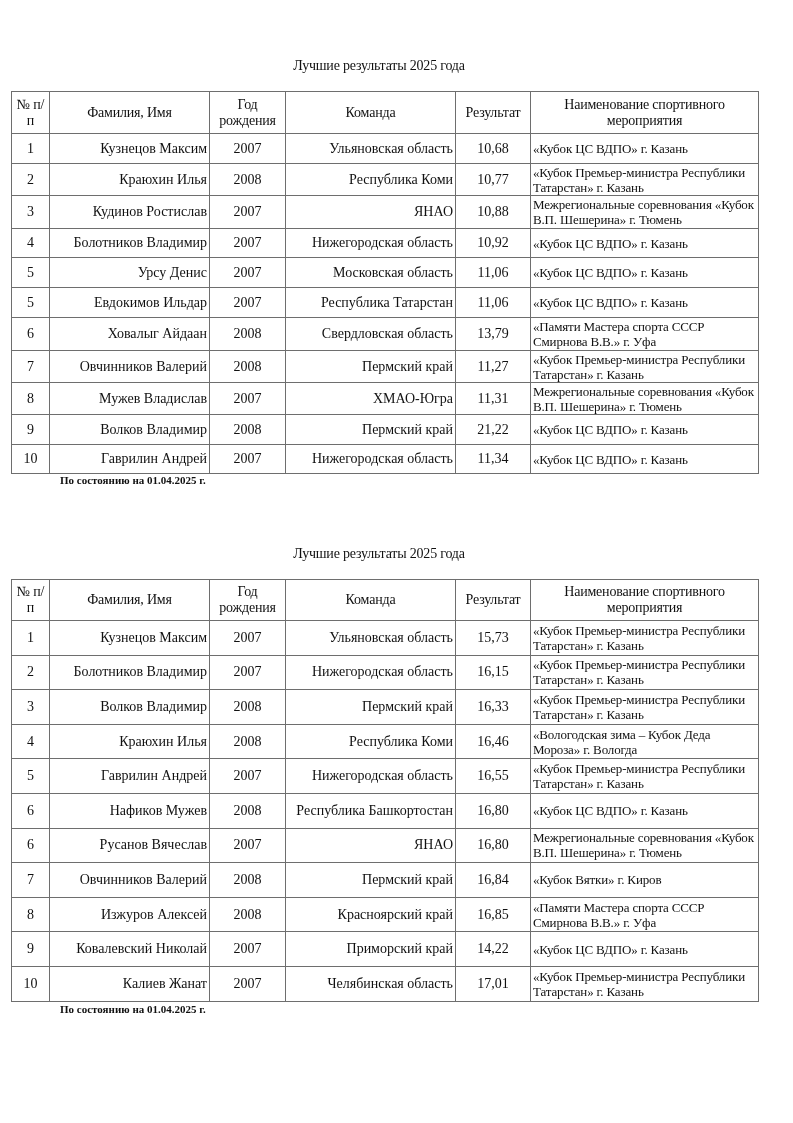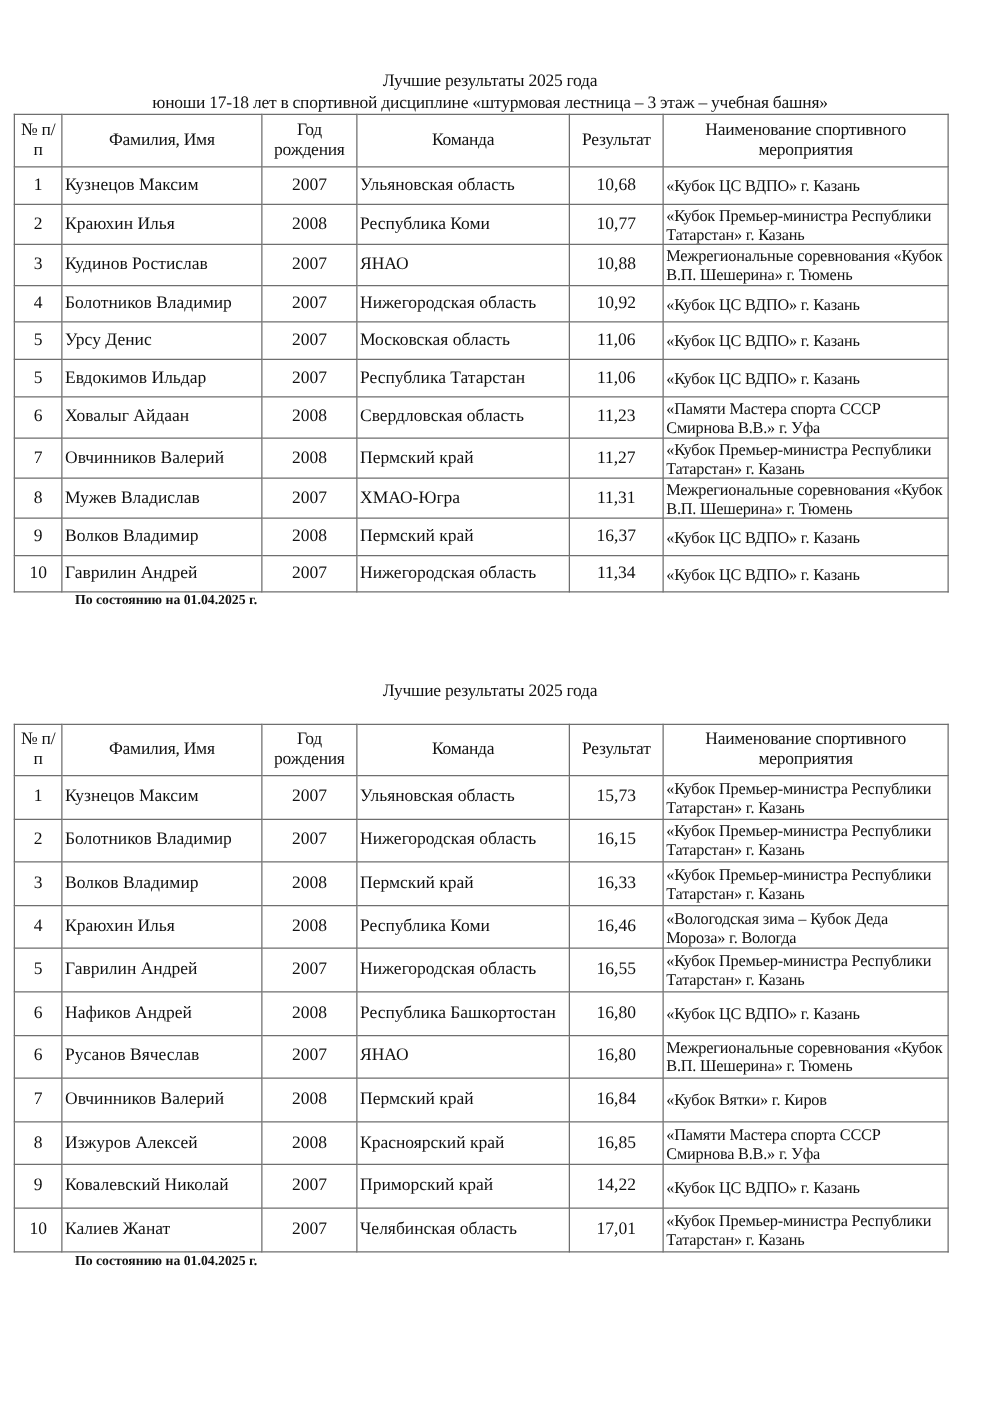--- a/index.html
+++ b/index.html
@@ -1,55 +1,54 @@
 <!DOCTYPE html>
 <html><head>
 <meta charset="utf-8">
 <style>
   html, body { margin: 0; padding: 0; background: #ffffff; }
   body {
     width: 793px; height: 1123px; position: relative; overflow: hidden;
     font-family: "Liberation Serif", "DejaVu Serif", serif; color: #111;
   }
   .title {
-    position: absolute; left: 19px; width: 746px; text-align: center;
+    position: absolute; left: 6px; width: 746px; text-align: center;
     font-size: 14px; line-height: 17px; letter-spacing: -0.2px;
   }
   table.results {
     position: absolute; left: 11px; width: 747px;
     border-collapse: collapse; table-layout: fixed;
     font-size: 14px;
   }
   table.results th, table.results td {
     border: 1px solid #6e6e6e; padding: 0 2px; vertical-align: middle;
     overflow: hidden;
   }
   table.results th {
     font-weight: normal; text-align: center; line-height: 16px;
     font-size: 14px; letter-spacing: -0.2px;
   }
   th.hd-team { vertical-align: bottom; padding-bottom: 4px; }
   td.c-num, td.c-year, td.c-res { text-align: center; }
-  td.c-name, td.c-team { text-align: left; padding-left: 1px; }
+  td.c-name, td.c-team { text-align: right; padding-left: 1px; }
   td.c-event { font-size: 13px; line-height: 15px; padding-left: 1px; padding-right: 1px; letter-spacing: -0.15px; }
   .note {
     position: absolute; left: 60px; font-size: 11px; line-height: 13px; font-weight: bold;
   }
   #t1 { top: 91px; }
   #t1 thead tr { height: 42px; }
   #t2 { top: 579px; }
   #t2 thead tr { height: 41px; }
   #t2 tbody tr { height: 34.6px; }
 </style>
 </head>
 <body>
 
 <div class="title" style="top:57px;">
   <div>Лучшие результаты 2025 года</div>
-  <div>юноши 17-18 лет в спортивной дисциплине «штурмовая лестница – 3 этаж – учебная башня»</div>
 </div>
 
 <table class="results" id="t1">
   <colgroup>
     <col style="width:38px">
       <col style="width:160px">
       <col style="width:76px">
     <col style="width:170px">
       <col style="width:75px">
       <col style="width:228px">
@@ -111,21 +110,21 @@
         <td class="c-year">2007</td>
         <td class="c-team">Республика Татарстан</td>
         <td class="c-res">11,06</td>
         <td class="c-event">«Кубок ЦС ВДПО» г. Казань</td>
       </tr>
       <tr style="height: 33px;">
         <td class="c-num">6</td>
         <td class="c-name">Ховалыг Айдаан</td>
         <td class="c-year">2008</td>
         <td class="c-team">Свердловская область</td>
-        <td class="c-res">11,23</td>
+        <td class="c-res">13,79</td>
         <td class="c-event">«Памяти Мастера спорта СССР Смирнова В.В.» г. Уфа</td>
       </tr>
       <tr style="height: 32px;">
         <td class="c-num">7</td>
         <td class="c-name">Овчинников Валерий</td>
         <td class="c-year">2008</td>
         <td class="c-team">Пермский край</td>
         <td class="c-res">11,27</td>
         <td class="c-event">«Кубок Премьер-министра Республики Татарстан» г. Казань</td>
       </tr>
@@ -135,21 +134,21 @@
         <td class="c-year">2007</td>
         <td class="c-team">ХМАО-Югра</td>
         <td class="c-res">11,31</td>
         <td class="c-event">Межрегиональные соревнования «Кубок В.П. Шешерина» г. Тюмень</td>
       </tr>
       <tr style="height: 30px;">
         <td class="c-num">9</td>
         <td class="c-name">Волков Владимир</td>
         <td class="c-year">2008</td>
         <td class="c-team">Пермский край</td>
-        <td class="c-res">16,37</td>
+        <td class="c-res">21,22</td>
         <td class="c-event">«Кубок ЦС ВДПО» г. Казань</td>
       </tr>
       <tr style="height: 29px;">
         <td class="c-num">10</td>
         <td class="c-name">Гаврилин Андрей</td>
         <td class="c-year">2007</td>
         <td class="c-team">Нижегородская область</td>
         <td class="c-res">11,34</td>
         <td class="c-event">«Кубок ЦС ВДПО» г. Казань</td>
       </tr>
@@ -216,21 +215,21 @@
       <tr>
         <td class="c-num">5</td>
         <td class="c-name">Гаврилин Андрей</td>
         <td class="c-year">2007</td>
         <td class="c-team">Нижегородская область</td>
         <td class="c-res">16,55</td>
         <td class="c-event">«Кубок Премьер-министра Республики Татарстан» г. Казань</td>
       </tr>
       <tr>
         <td class="c-num">6</td>
-        <td class="c-name">Нафиков Андрей</td>
+        <td class="c-name">Нафиков Мужев</td>
         <td class="c-year">2008</td>
         <td class="c-team">Республика Башкортостан</td>
         <td class="c-res">16,80</td>
         <td class="c-event">«Кубок ЦС ВДПО» г. Казань</td>
       </tr>
       <tr>
         <td class="c-num">6</td>
         <td class="c-name">Русанов Вячеслав</td>
         <td class="c-year">2007</td>
         <td class="c-team">ЯНАО</td>

